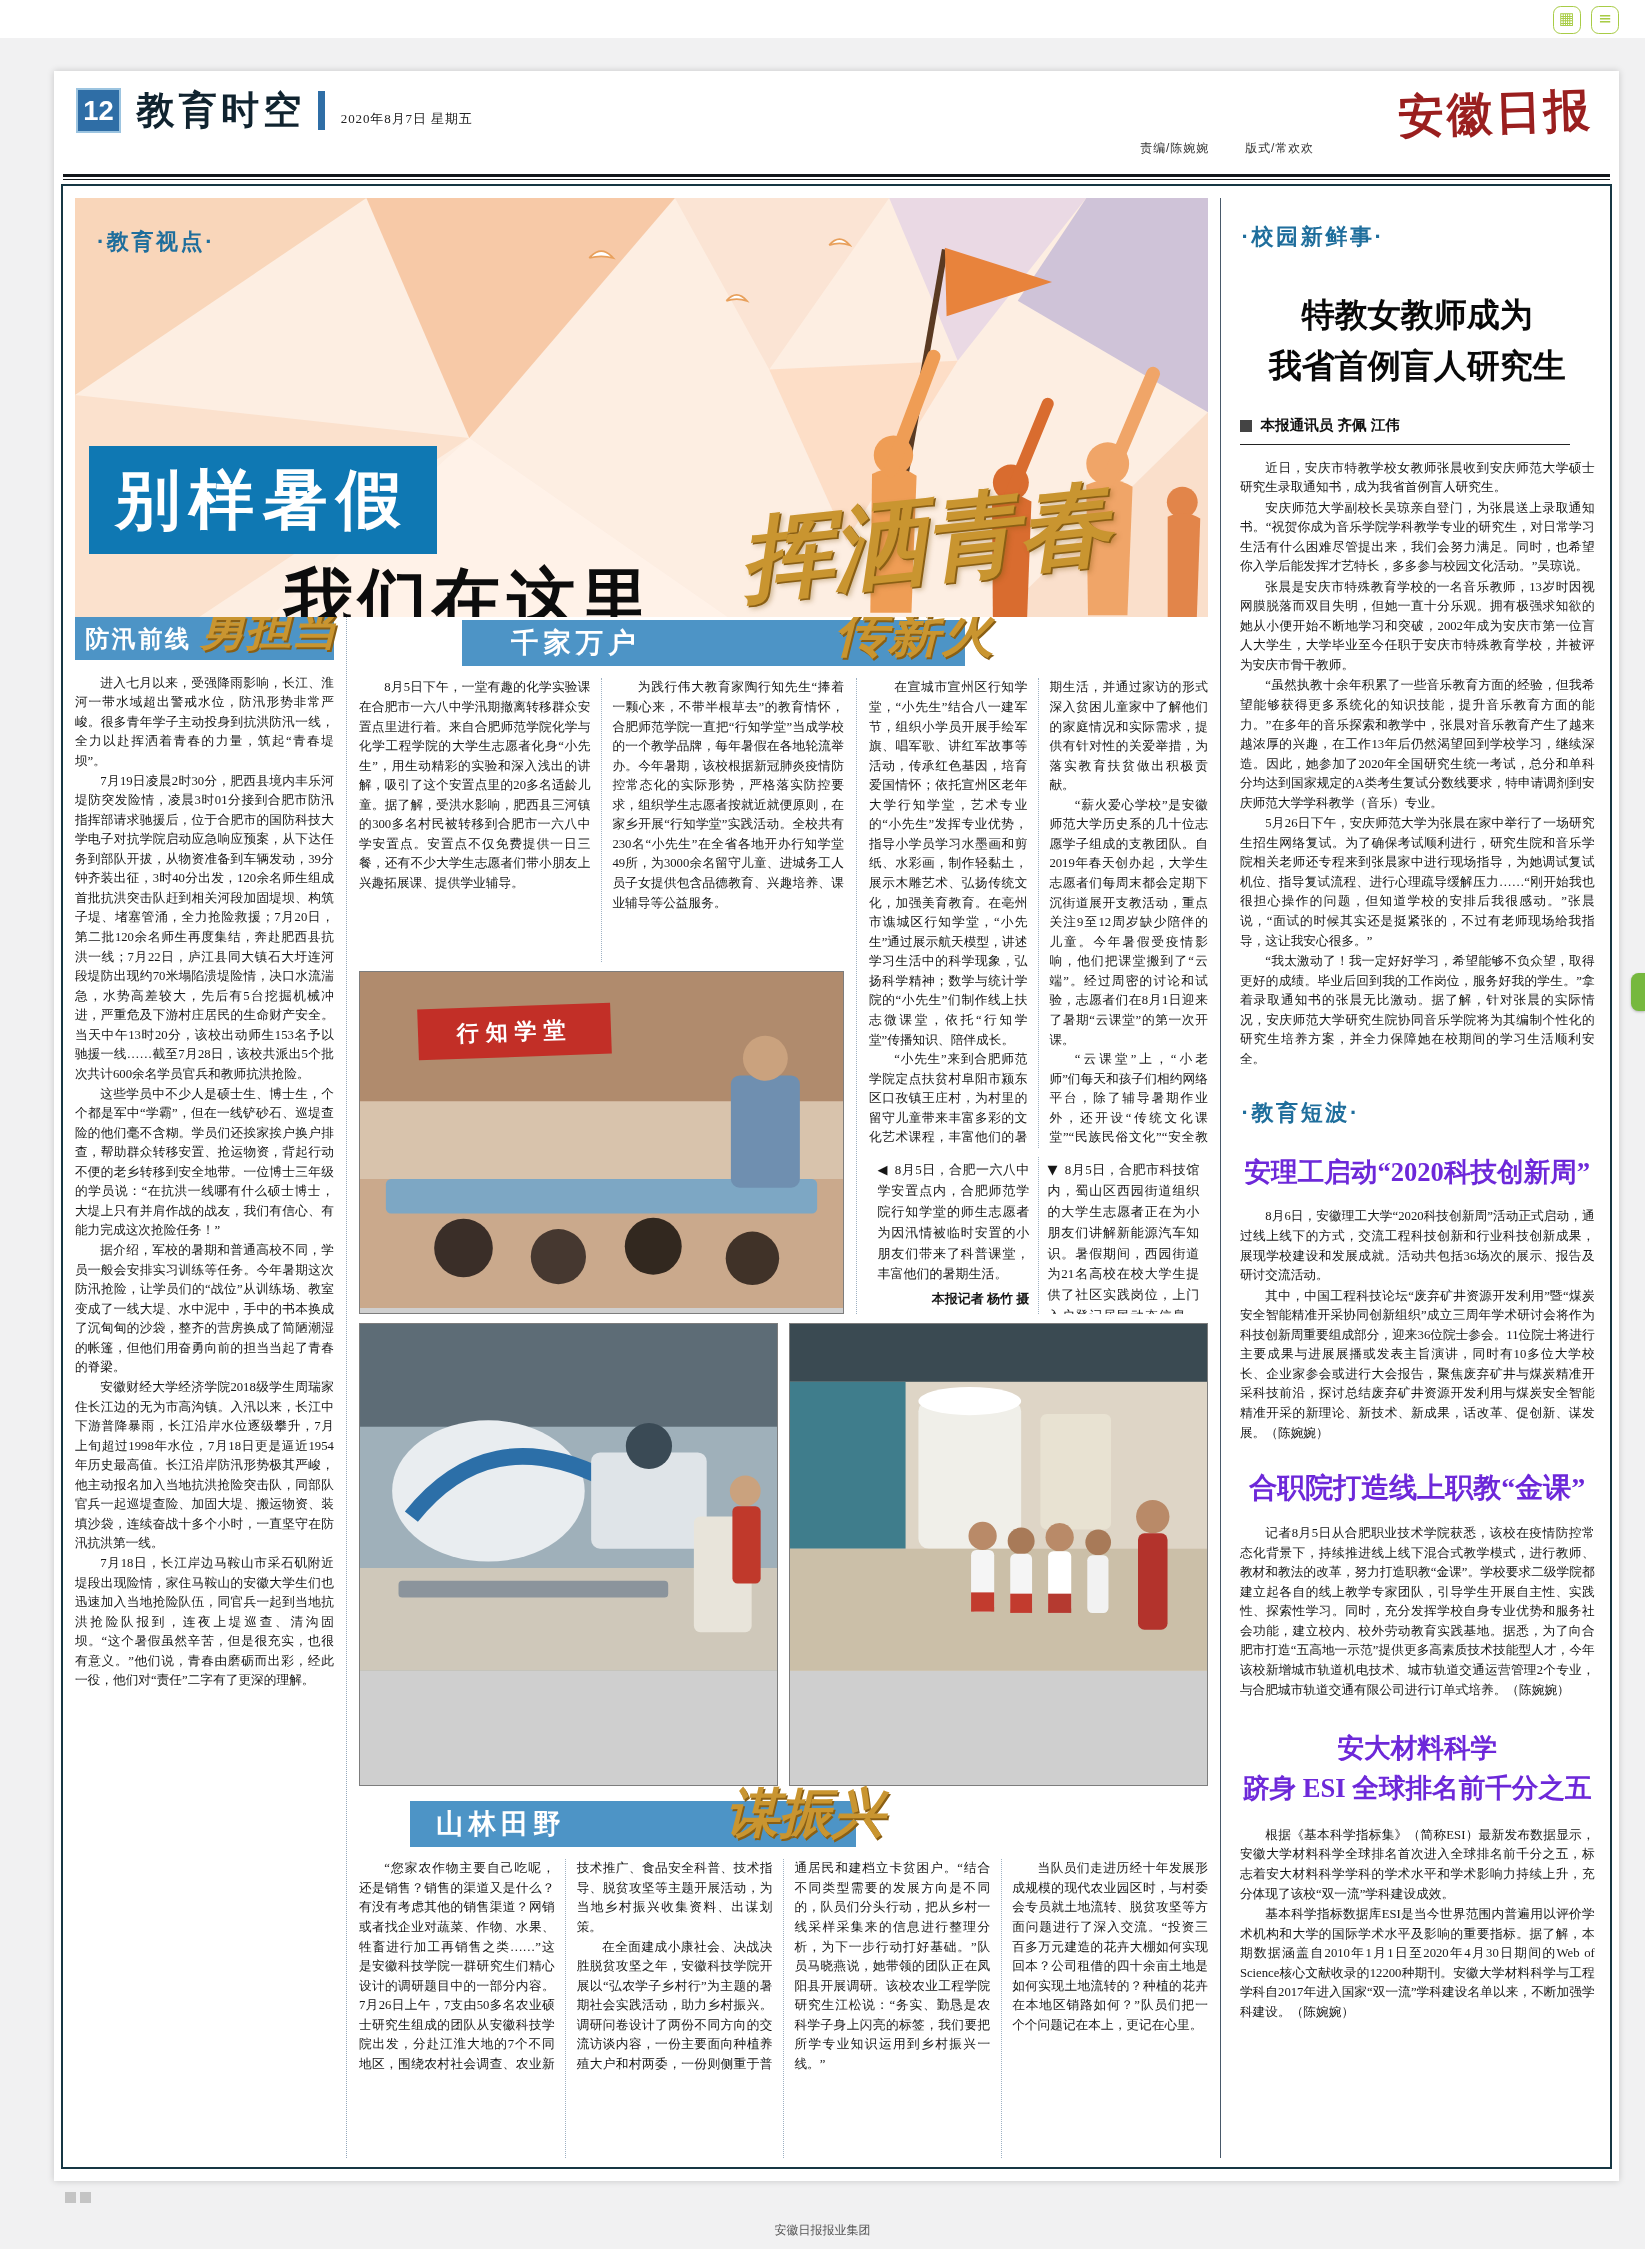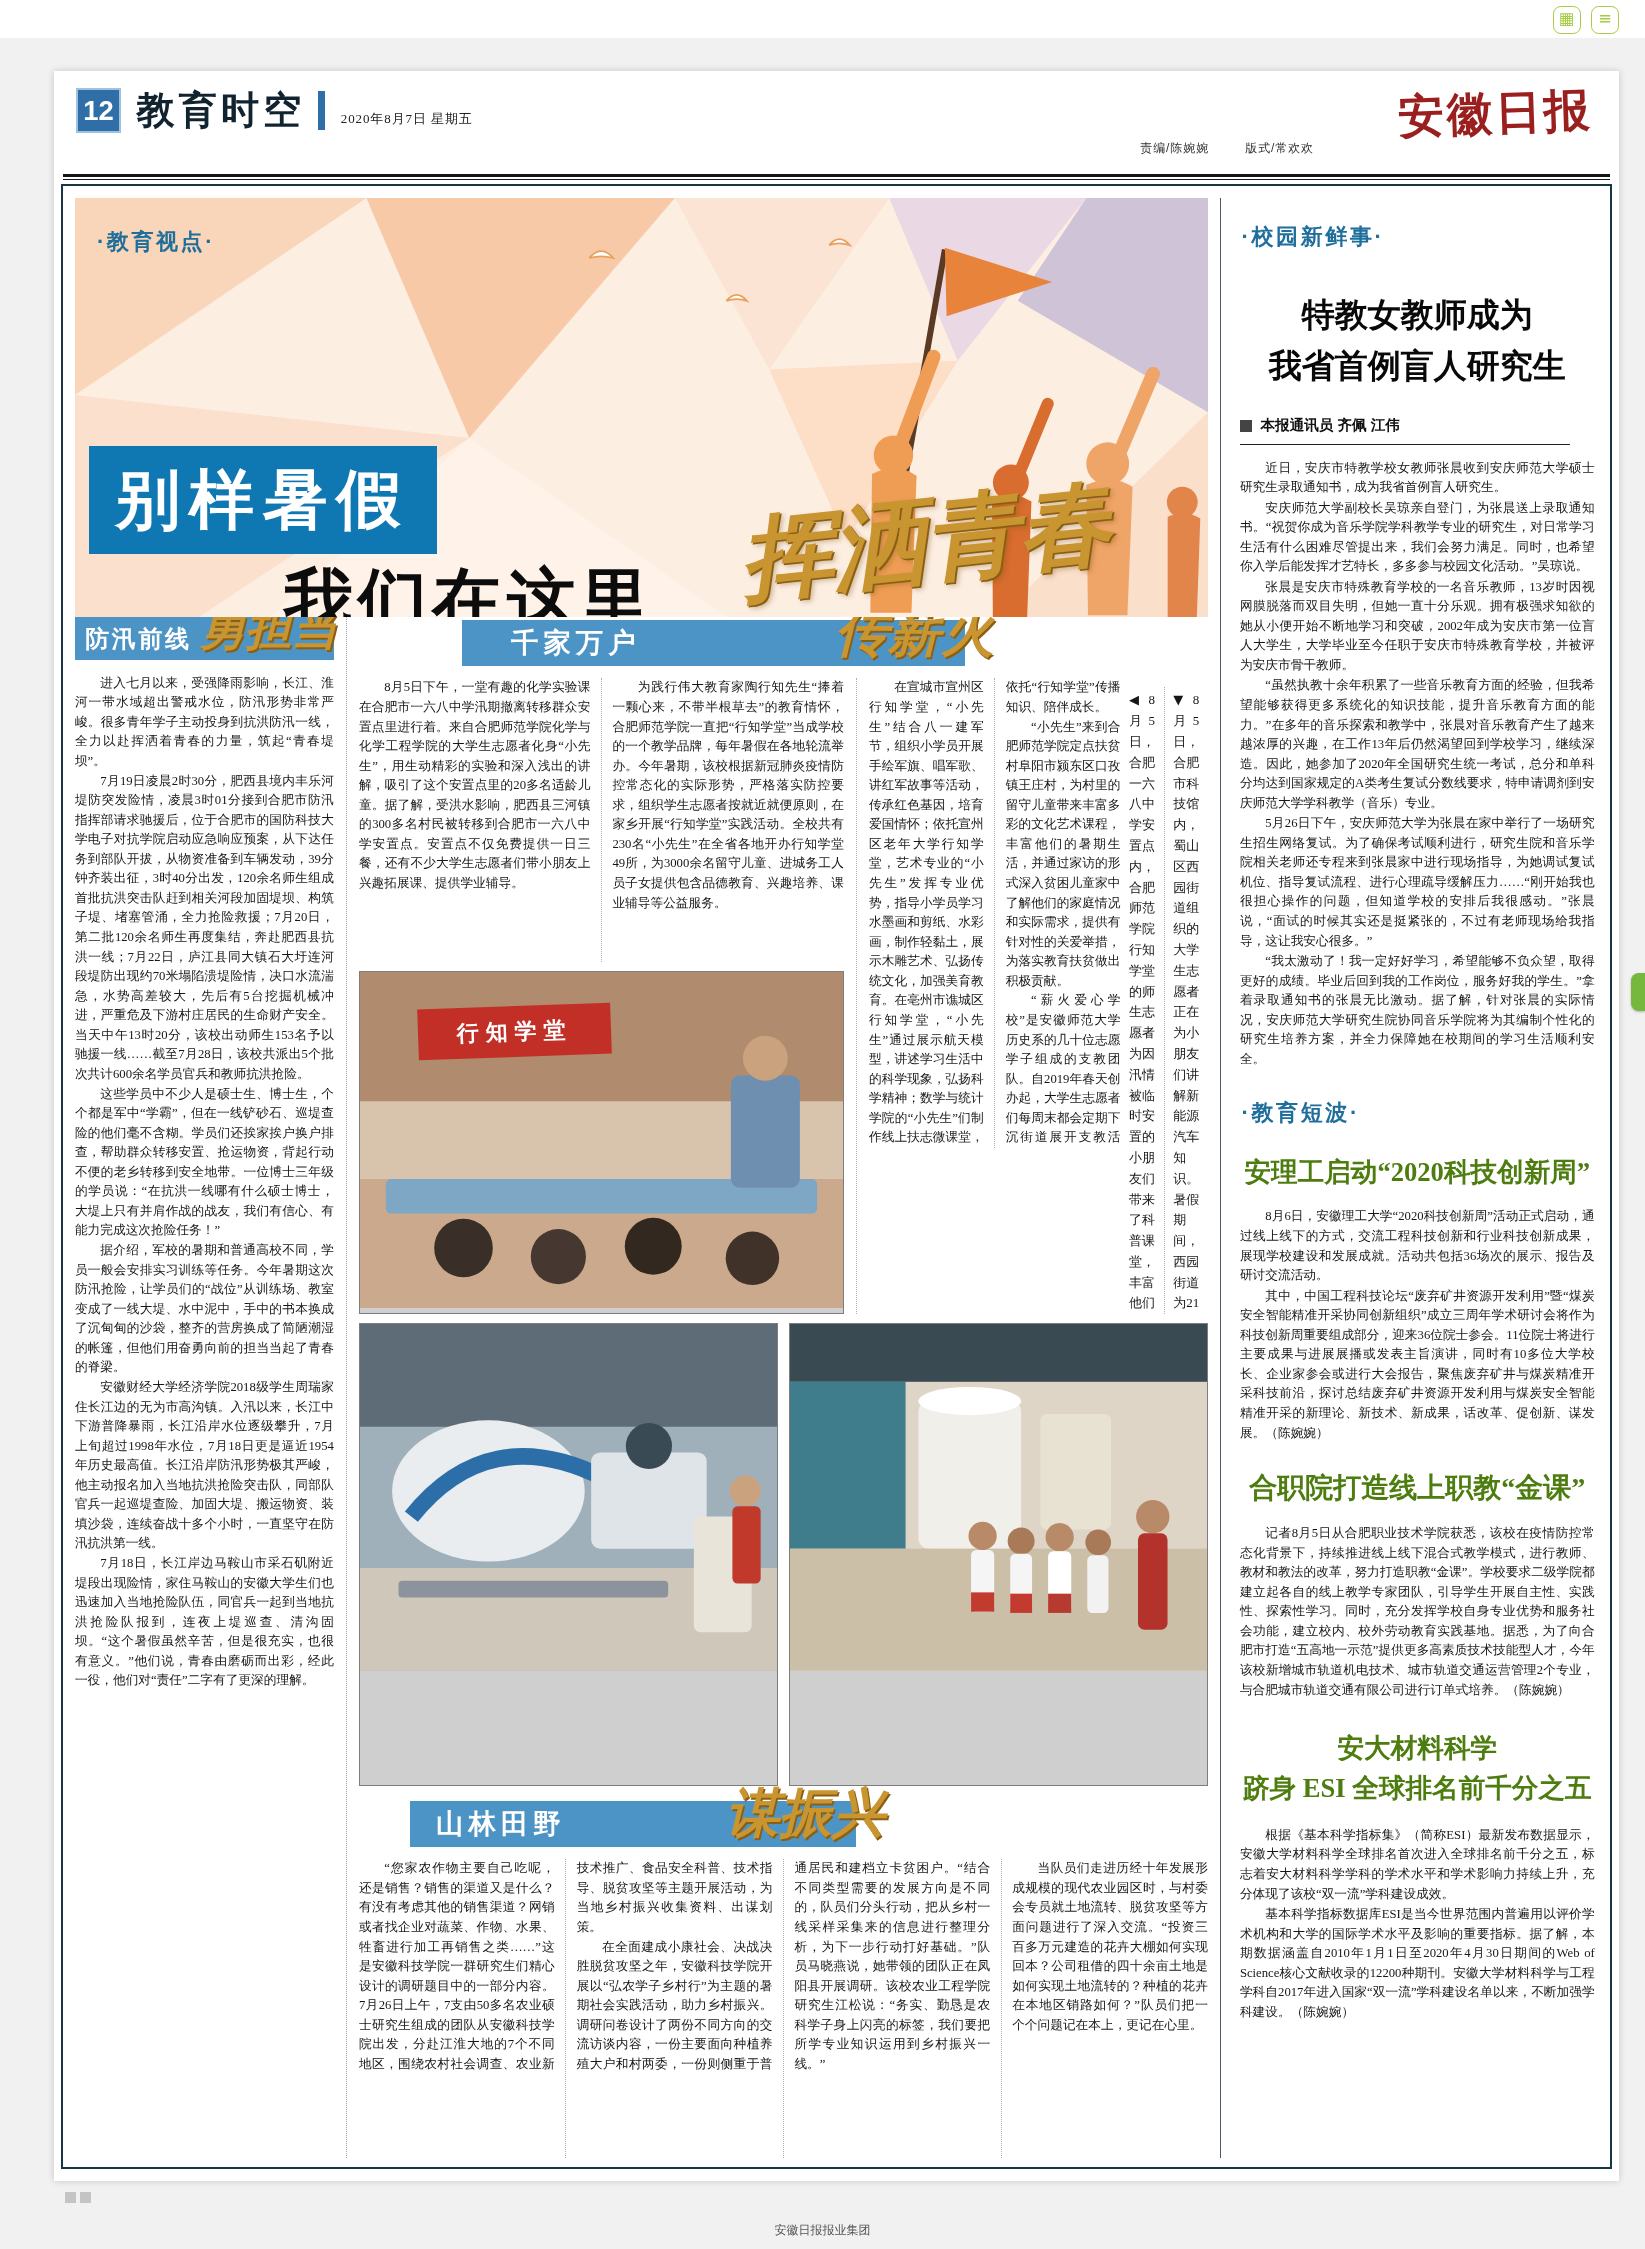--- a/index.html
+++ b/index.html
@@ -61,21 +61,21 @@
   .col1{width:259px;flex:none;border-right:0.9px dotted #93a7bb;padding-right:12px;overflow:hidden;}
   .col1 .sec-banner{height:43px;margin-bottom:13.7px;}
   .col1 .sec-banner .plain{font-size:24px;line-height:43px;padding-left:10.3px;letter-spacing:2.6px;}
   .col1 .sec-banner .script{right:-3.4px;top:-12px;font-size:46px;}
   .flow{flex:1;min-width:0;display:flex;flex-direction:column;padding-left:12px;overflow:hidden;}
   p.art{margin:0;text-indent:2em;text-align:justify;font-size:12.7px;line-height:1.54;}
   .banner-trad{width:480px;margin:3.4px 0 12px 103px;padding-left:23px;}
   .trad-wrap{display:flex;height:636px;flex:none;min-height:0;}
   .trad-left{width:485px;flex:none;display:flex;flex-direction:column;padding-right:12px;}
   .trad-a{height:284px;column-count:2;column-gap:22px;column-rule:0.9px dotted #9db0c2;overflow:hidden;}
-  .trad-right{flex:1;display:flex;flex-direction:row;border-left:0.9px dotted #9db0c2;padding-left:12px;min-width:0;}
+  .trad-right{flex:1;display:flex;flex-direction:column;border-left:0.9px dotted #9db0c2;padding-left:12px;min-width:0;}
   .trad-b{height:470px;column-count:2;column-gap:22px;column-rule:0.9px dotted #9db0c2;overflow:hidden;}
   .captions{flex:1;display:flex;margin-top:8.6px;min-height:0;}
   .caption{flex:1;padding:3.4px 8.6px;font-size:13px;line-height:1.6;text-align:justify;overflow:hidden;}
   .caption+.caption{border-left:0.9px dotted #9db0c2;}
   .cap-marker{font-weight:bold;margin-right:6.9px;font-family:"DejaVu Sans",sans-serif;}
   .credit{text-align:right;font-weight:bold;margin-top:3.4px;font-size:13px;}
   .photo-frame{border:0.9px solid #7d7d7d;position:relative;overflow:hidden;background:#cfcfcf;}
   .photo-small{flex:1;margin-top:8.6px;}
   .photo-small .red-banner{position:absolute;left:12%;top:10%;width:40%;height:15%;background:#c22f27;
         color:#fff;display:flex;align-items:center;justify-content:center;
@@ -85,21 +85,21 @@
   .banner-rev{width:446px;margin:15.4px 0 10.3px 51px;}
   .rev-text{flex:1;column-count:4;column-gap:22px;column-rule:0.9px dotted #9db0c2;overflow:hidden;margin-top:1.7px;}
   
   .sidebar{flex:1;border-left:0.9px solid #49596a;margin-left:12px;padding:3.4px 3.4px 0 19px;overflow:hidden;min-width:0;}
   .side-label{font:bold 22px "Liberation Sans",sans-serif;color:#1f6e9c;letter-spacing:2.6px;margin:20.6px 0 0 1.7px;}
   .campus-title{text-align:center;font-weight:bold;font-size:33px;line-height:1.55;margin:38px 0 24px;color:#090909;}
   .side-byline{display:flex;align-items:center;gap:8.6px;font:bold 14.6px "Liberation Sans",sans-serif;color:#111;
                border-bottom:1.7px solid #222;padding-bottom:8.6px;margin-bottom:13.7px;width:93%;}
   .side-byline .byl-sq{background:#444;}
   .side-body p.art{margin-bottom:0.9px;}
-  .sw-title{text-align:center;font-size:26.6px;font-weight:600;margin:26px 0 17px;color:#4d7c0f;}
+  .sw-title{text-align:center;font-size:26.6px;font-weight:600;margin:26px 0 17px;color:#6d28d9;}
   .sw-title.heavy{font-weight:bold;font-size:28px;}
   .sw-title.twoline{line-height:1.5;margin:29px 0 17px;}
   
   .page-dots{position:absolute;left:65px;top:2192px;display:flex;gap:4.3px;}
   .page-dots i{width:11px;height:11px;background:#c4c4c4;display:block;}
   .footer-text{position:absolute;top:2222px;left:0;width:100%;text-align:center;font-size:12px;color:#555;
                font-family:"Liberation Sans",sans-serif;}
 </style>
 </head>
 <body>

